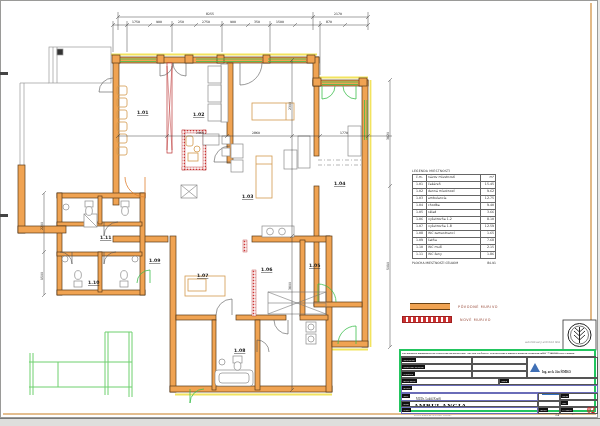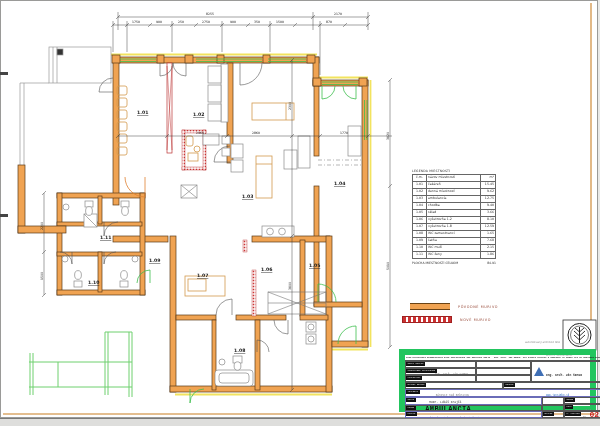--- a/index.html
+++ b/index.html
@@ -16,21 +16,21 @@
   .legend td.num{width:11px;text-align:center;}
   .legend td.area{width:12px;text-align:right;}
   .legend .tot{display:flex;justify-content:space-between;font-size:3.1px;margin-top:2px;}
   
   .wleg{position:absolute;left:402px;top:303px;width:120px;}
   .wl-row{display:flex;align-items:center;margin-bottom:6px;}
   .sw1{width:40px;height:5px;background:#f0a352;border-top:1px solid #6b4415;border-bottom:1px solid #6b4415;margin-left:8px;}
   .sw2{width:48px;height:5px;background:repeating-linear-gradient(90deg,#cc3333 0,#cc3333 3px,#fff 3px,#fff 5px);border:0.5px solid #a02020;}
   .wl-lab{font-size:3.4px;color:#9b4f3f;letter-spacing:.6px;margin-left:8px;white-space:nowrap;}
   
-  .tb{position:absolute;left:399px;top:349px;width:197px;height:63px;border:6px solid #22c55e;background:#fff;box-sizing:border-box;font-family:Liberation Mono, monospace;}
+  .tb{position:absolute;left:399px;top:349px;width:197px;height:63px;border:2px solid #22c55e;background:#fff;box-sizing:border-box;font-family:Liberation Serif, serif;}
   .tb .abs{position:absolute;box-sizing:border-box;}
   .cell{border:0.5px solid #555;}
   .pcell{border:1px solid #6a6cb8;}
   .chip{display:inline-block;background:#111;color:#fff;font-size:2.2px;line-height:1.2;padding:0.5px 1.5px;vertical-align:top;}
   .val{font-size:3px;color:#333;}
   .gval{font-size:2.8px;color:#888;}
   .discl{font-size:2.2px;font-weight:bold;color:#222;white-space:nowrap;overflow:hidden;border-bottom:0.5px solid #555;padding:0.6px 1px;}
   .amb{font-size:7px;font-weight:bold;color:#111;letter-spacing:.4px;}
   .red{color:#cc2222;}
   .stampcap{position:absolute;left:460px;top:341px;width:100px;text-align:right;font-size:2.6px;color:#8a8a8a;}

